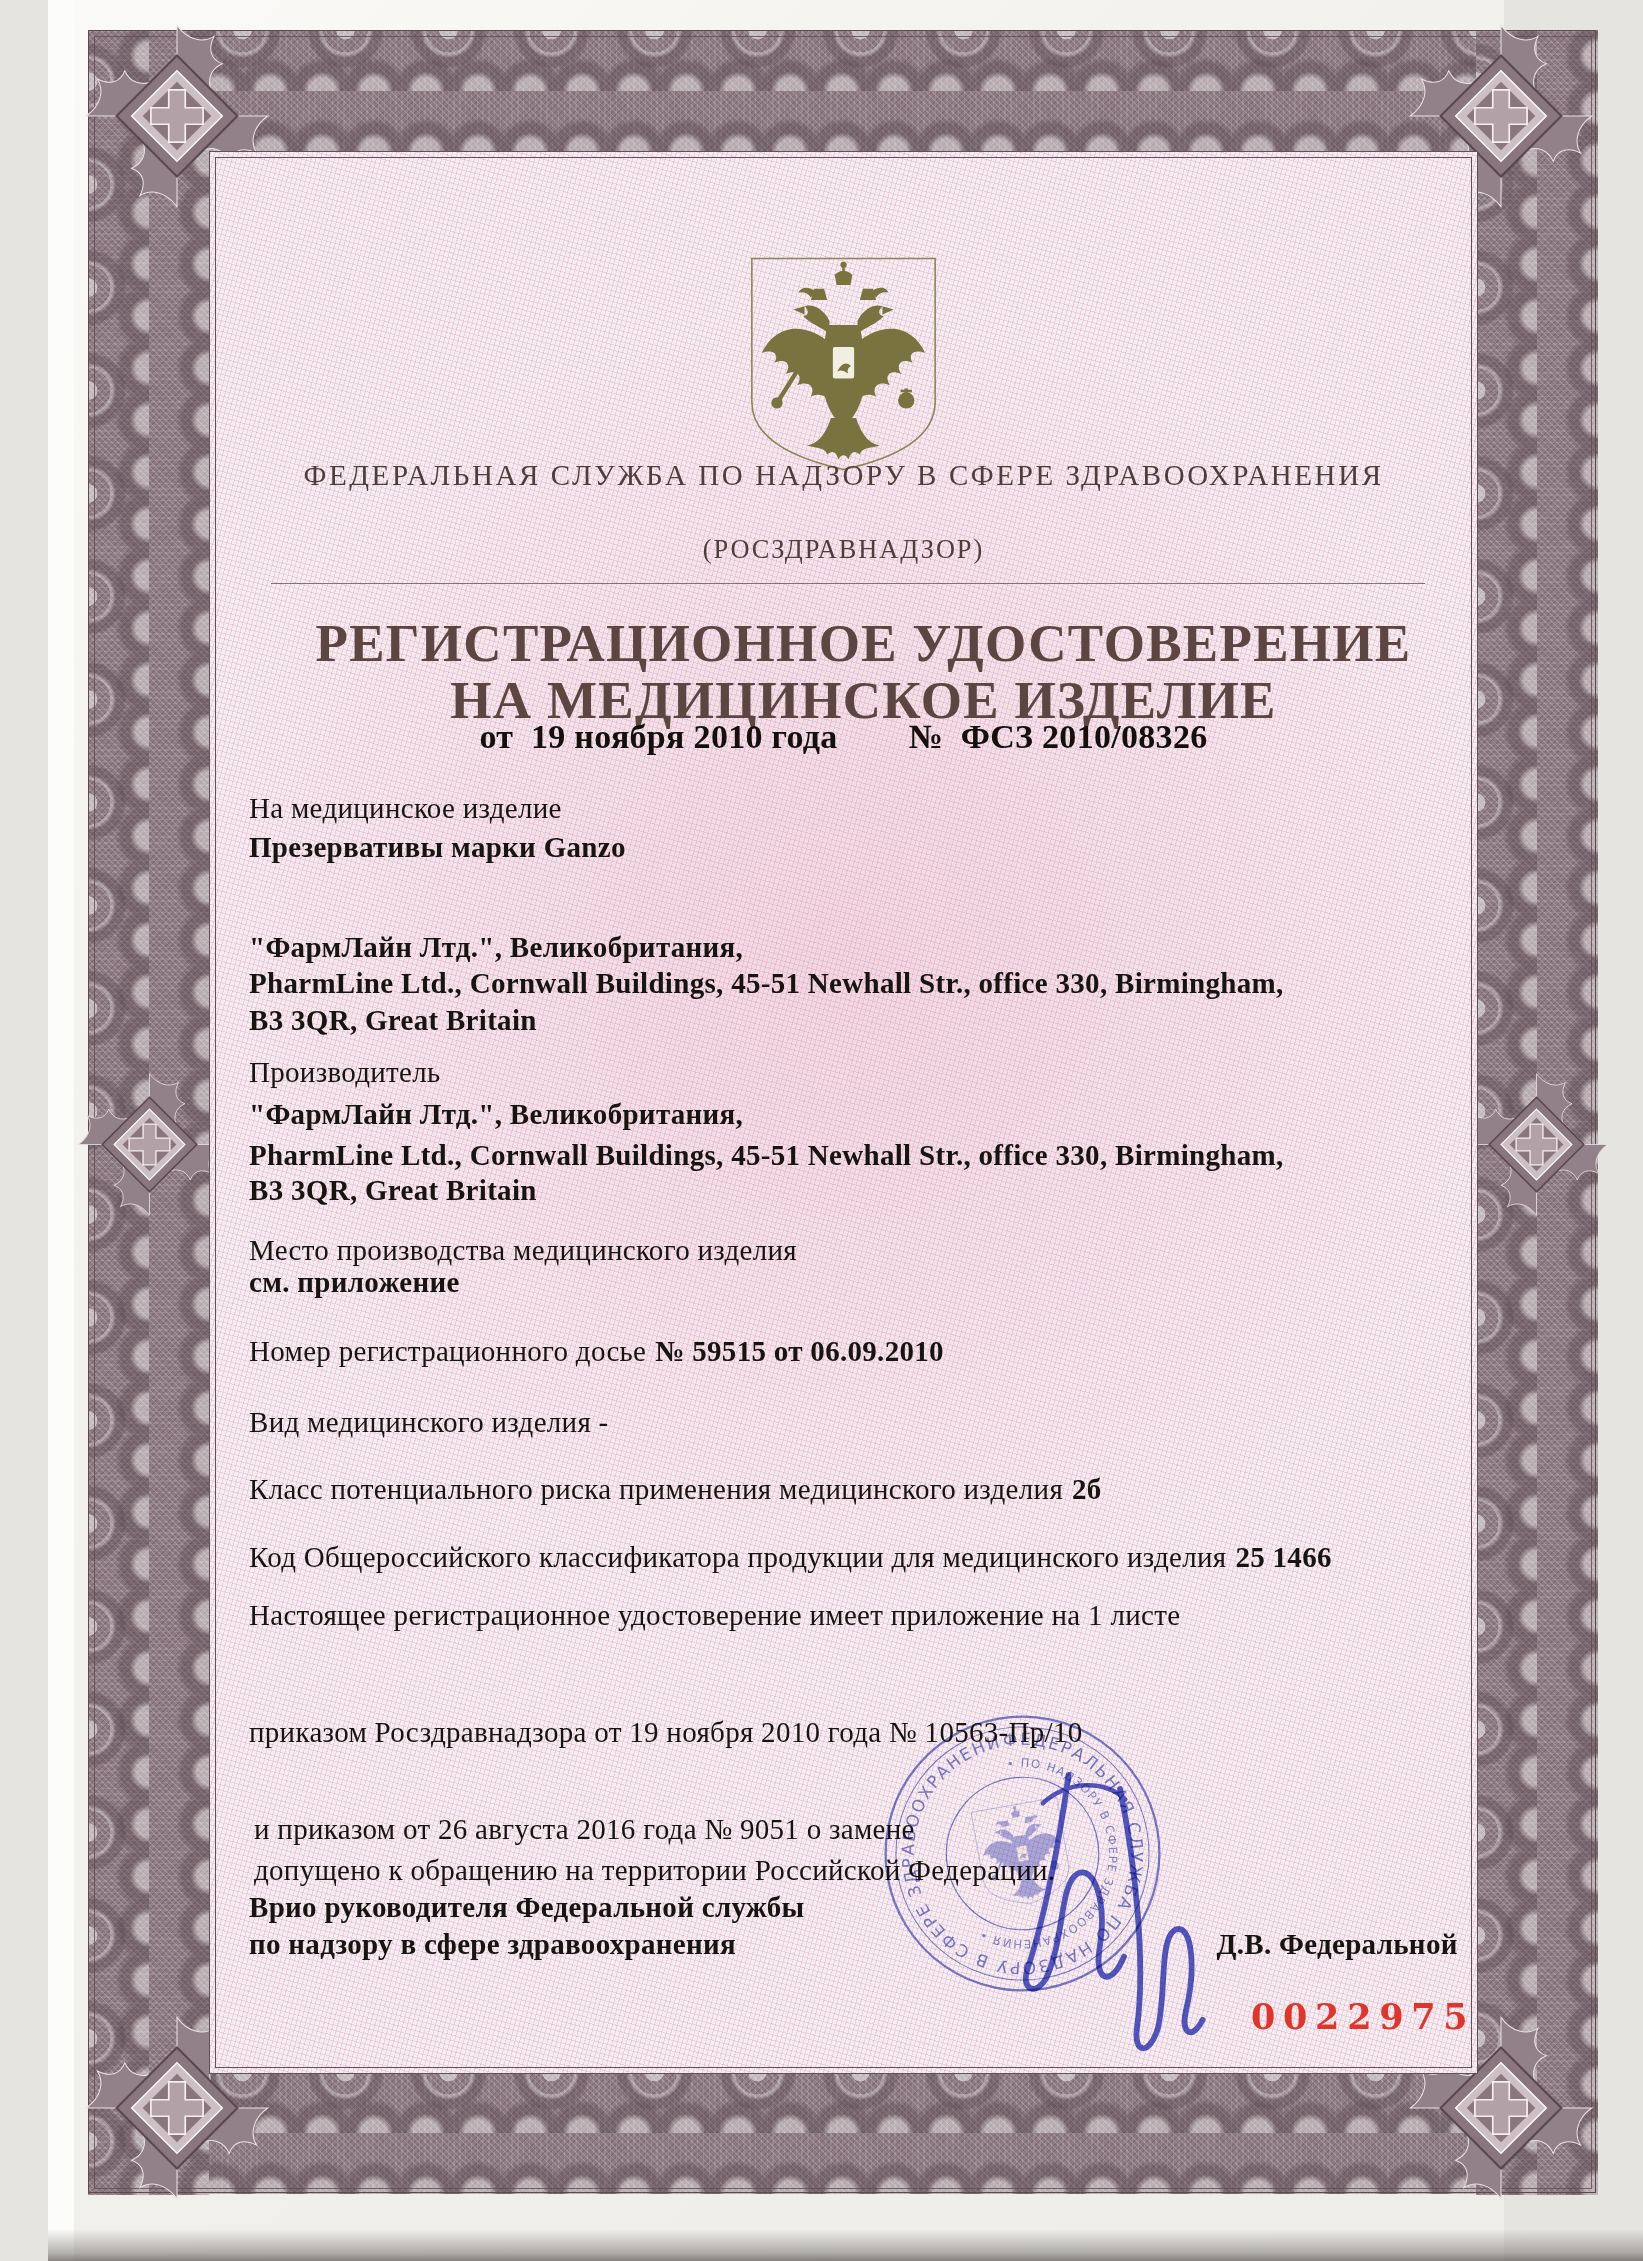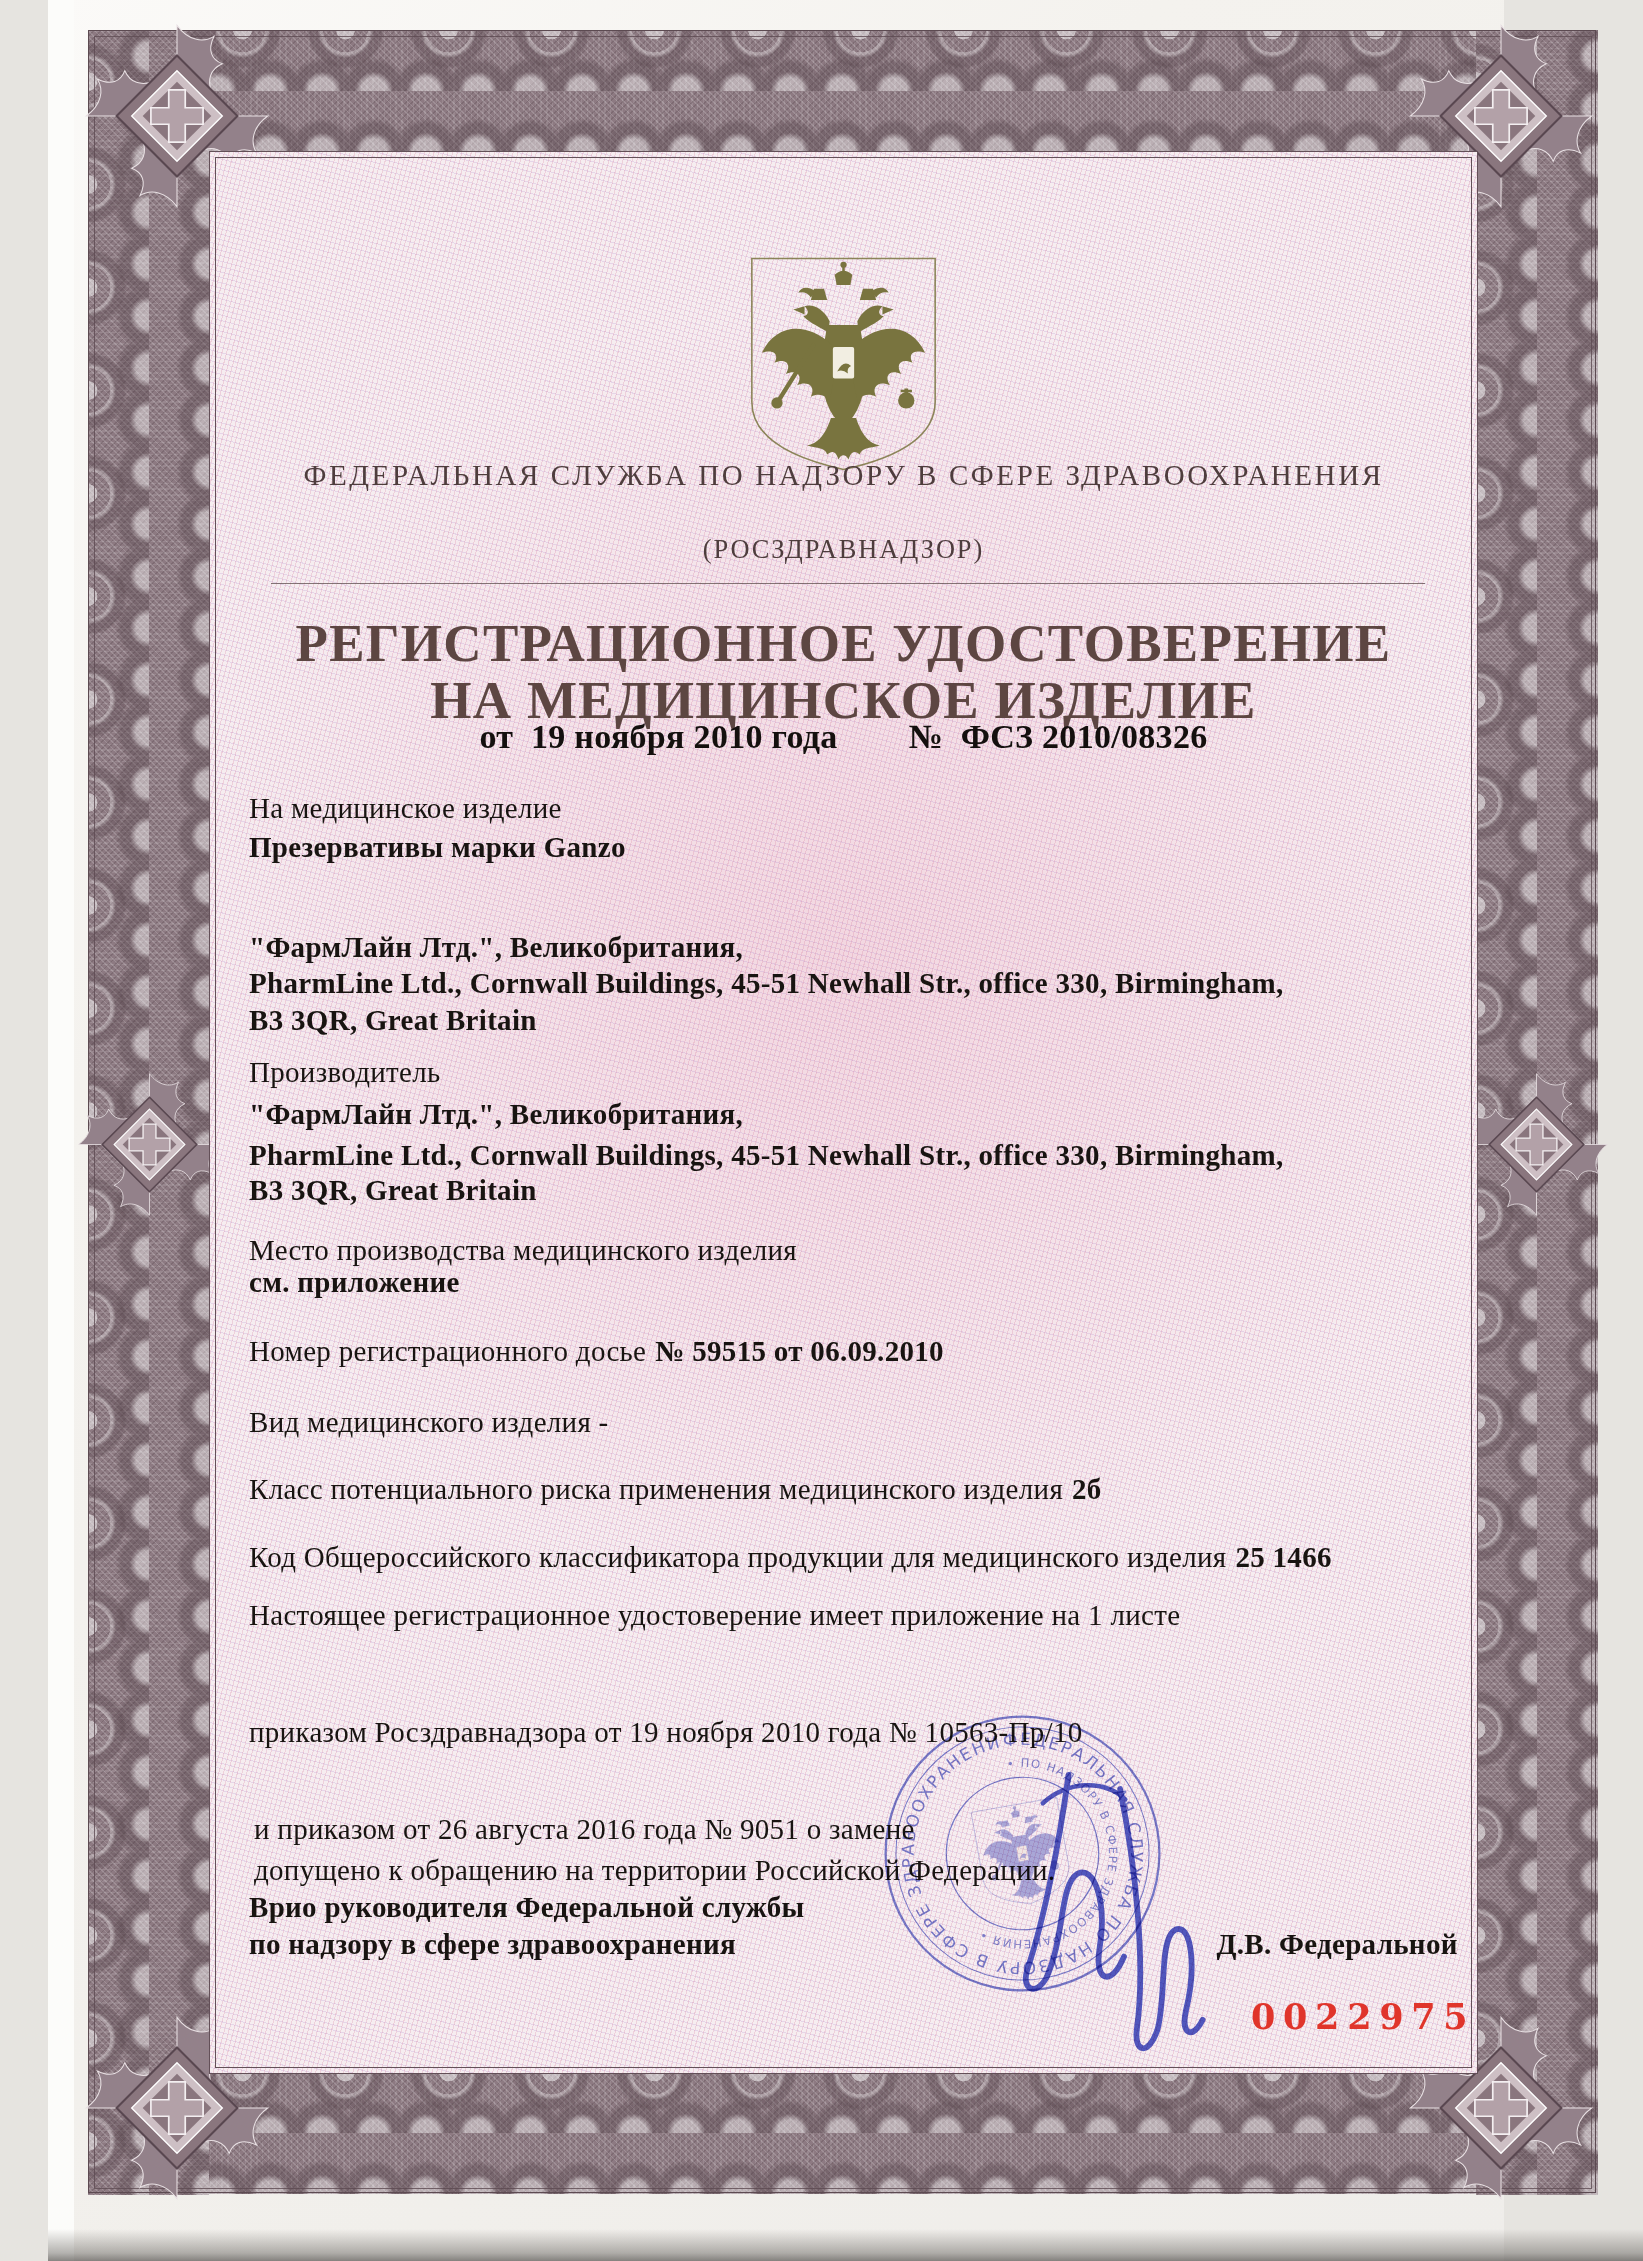--- a/index.html
+++ b/index.html
@@ -48,21 +48,21 @@
         radial-gradient(ellipse 70% 45% at 50% 42%, rgba(238,186,204,.45), transparent 75%);}
   .corner-orn{position:absolute;pointer-events:none;}
 
   
   .line{position:absolute;left:39px;font-size:29px;line-height:1.15;color:#181411;
         white-space:pre;letter-spacing:0.3px;}
   .b{font-weight:bold;}
   .center{left:0;width:1267px;text-align:center;}
   .agency{font-size:29px;letter-spacing:2.6px;color:#4e3d3d;}
   .agency2{font-size:26.4px;letter-spacing:1.9px;color:#4e3d3d;}
-  .doc-title{font-size:53px;font-weight:bold;letter-spacing:1.3px;color:#5d4642;}
+  .doc-title{font-size:53px;font-weight:bold;letter-spacing:1.3px;color:#5d4642;padding-left:20px;}
   .dateline{display:flex;justify-content:center;gap:71px;font-size:34px;font-weight:bold;color:#14100e;}
   .divider{position:absolute;left:61px;top:431px;width:1154px;border-top:1.6px solid rgba(88,70,70,.72);}
   .right-name{left:auto;right:19.3px;}
   .serial{position:absolute;left:1041px;top:1844px;font-family:"DejaVu Serif",serif;
       font-size:35px;font-weight:600;color:#e0352b;letter-spacing:7.7px;}
 
   
   .stamp{position:absolute;left:664px;top:1553px;width:297px;height:297px;
       mix-blend-mode:multiply;opacity:.9;}
   .signature{position:absolute;left:709px;top:1566px;width:361px;height:387px;

